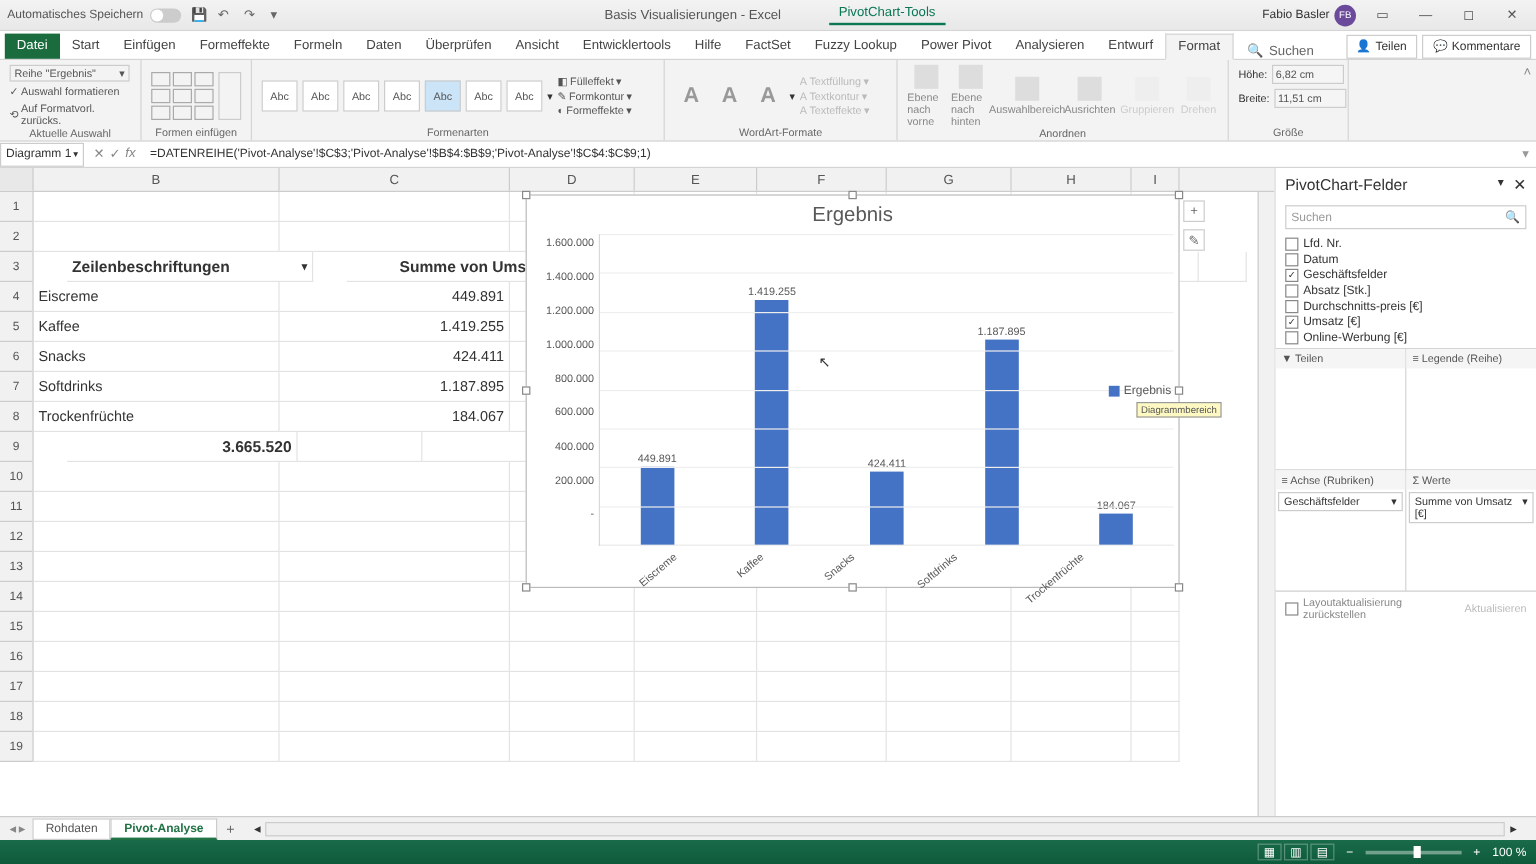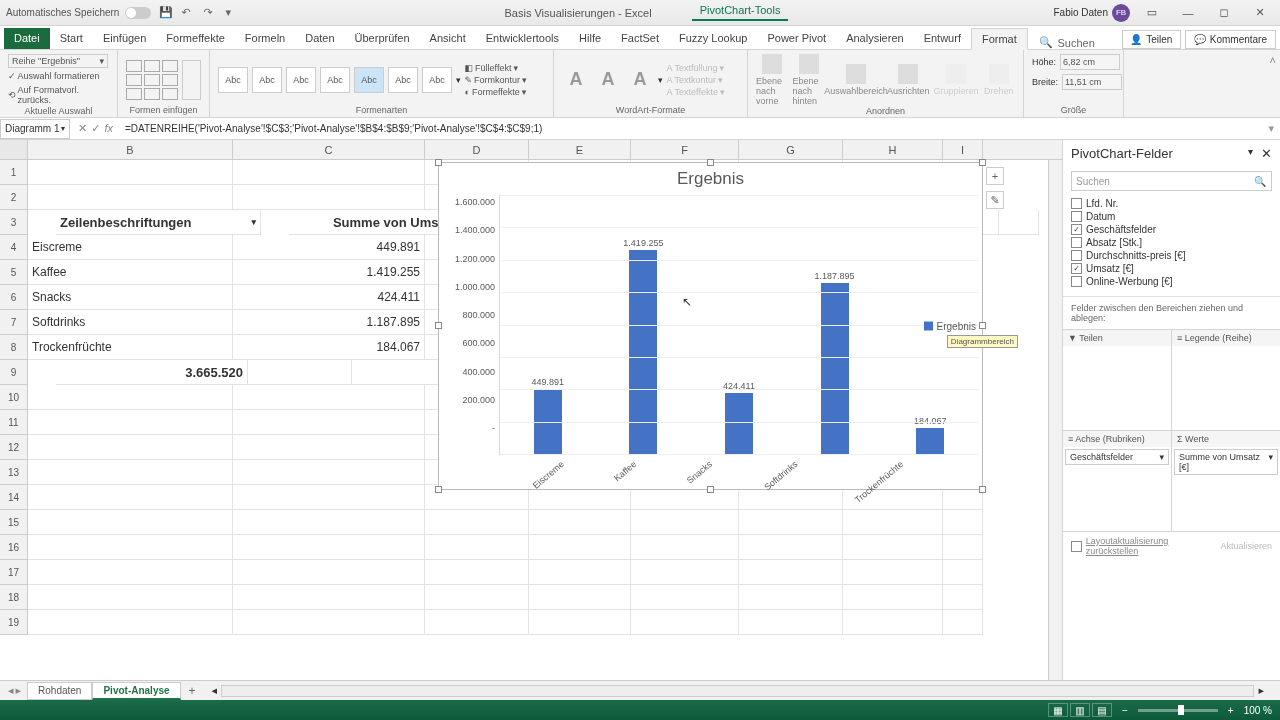--- a/index.html
+++ b/index.html
@@ -131,21 +131,21 @@
     <span class="qat-icon">↶</span>
     <span class="qat-icon">↷</span>
     <span class="qat-icon">▾</span>
   </div>
   <div class="titlebar-center">
     <span>Basis Visualisierungen - Excel</span>
     <span class="pivotchart-tools">PivotChart-Tools</span>
   </div>
   <div class="titlebar-right">
     <div class="user-badge">
-      <span>Fabio Daten</span>
+      <span>Fabio Basler</span>
       <div class="user-avatar">FB</div>
     </div>
     <div class="win-btn">▭</div>
     <div class="win-btn">—</div>
     <div class="win-btn">◻</div>
     <div class="win-btn">✕</div>
   </div>
 </div>
 
 <div class="ribbon-tabs">
@@ -645,21 +645,20 @@
         </div>
         <div class="field-item">
           <div class="field-cb checked"></div>
           <span>Umsatz [€]</span>
         </div>
         <div class="field-item">
           <div class="field-cb"></div>
           <span>Online-Werbung [€]</span>
         </div>
       </div>
-    <div class="field-areas-label">Felder zwischen den Bereichen ziehen und ablegen:</div>
     <div class="field-areas">
       <div class="field-area">
           <div class="field-area-h">▼ <span>Teilen</span></div>
           <div class="field-area-body"></div>
         </div>
       <div class="field-area">
           <div class="field-area-h">≡ <span>Legende (Reihe)</span></div>
           <div class="field-area-body"></div>
         </div>
       <div class="field-area">
@@ -675,21 +674,21 @@
           <div class="field-area-h">Σ <span>Werte</span></div>
           <div class="field-area-body">
             <div class="field-drop">
               <span>Summe von Umsatz [€]</span>
               <span>▾</span>
             </div>
           </div>
         </div>
     </div>
     <div class="field-pane-footer">
-      <label style="display:flex;gap:4px;align-items:center;text-decoration:underline;">
+      <label style="display:flex;gap:4px;align-items:center;">
           <div class="field-cb"></div>
           <span>Layoutaktualisierung zurückstellen</span>
         </label>
       <span style="color:#bbb;">Aktualisieren</span>
     </div>
   </div>
 </div>
 
 <div class="sheet-tabs">
   <div class="sheet-nav">

